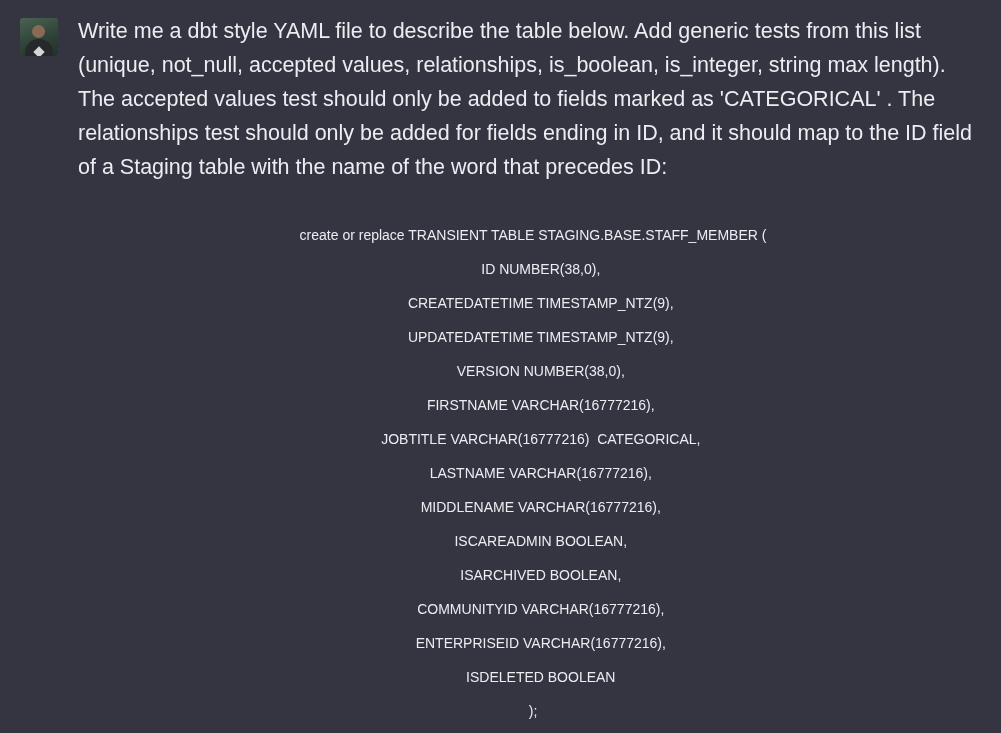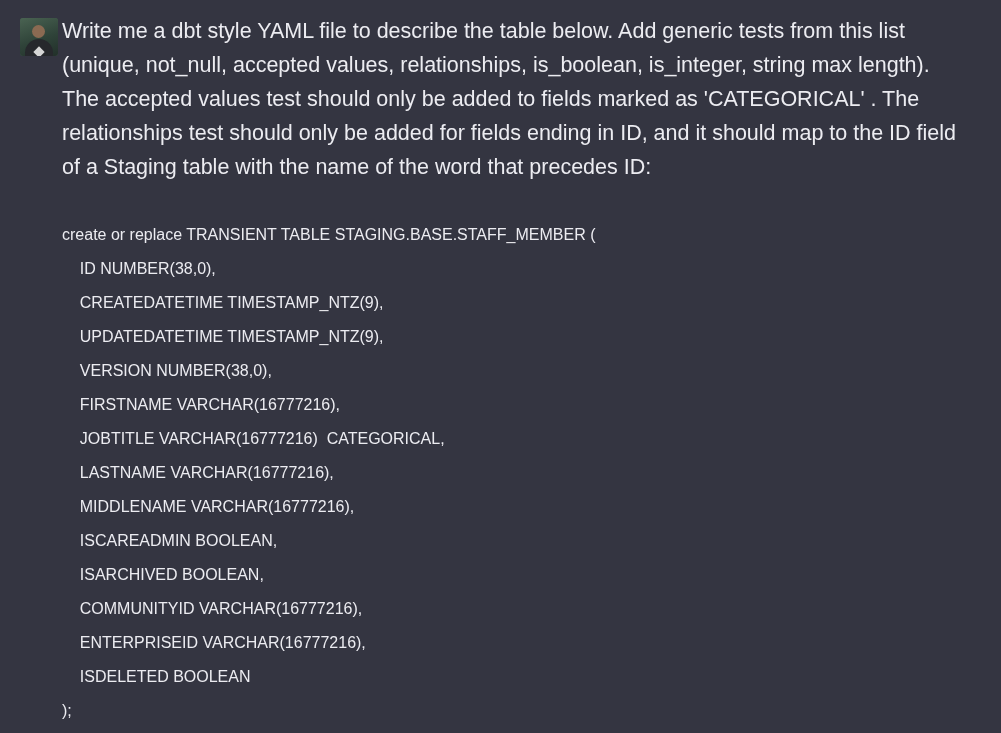--- a/index.html
+++ b/index.html
@@ -56,41 +56,42 @@
   .avatar .collar {
     position: absolute;
     width: 8px;
     height: 8px;
     background: #d6d6d6;
     left: 15px;
     bottom: 0;
     transform: rotate(45deg);
   }
   .message-body {
-    margin-left: 4px;
+    margin-left: 20px;
     color: #ececf1;
     font-size: 21.5px;
     line-height: 34px;
     max-width: 910px;
     padding-right: 8px;
   }
   .para {
     margin: 0;
     white-space: pre-wrap;
   }
   .spacer {
     height: 34px;
   }
   .code-block {
     margin: 0;
     white-space: pre;
     font-family: "Liberation Sans", sans-serif;
-    font-size: 16px;
+    font-size: 14px;
     line-height: 34px;
     color: #ececf1;
+    text-align: center;
   }
 </style>
 </head>
 <body>
 
 <div class="message-row">
   <div class="avatar">
     <span class="bg"></span>
     <span class="head"></span>
     <span class="body"></span>

